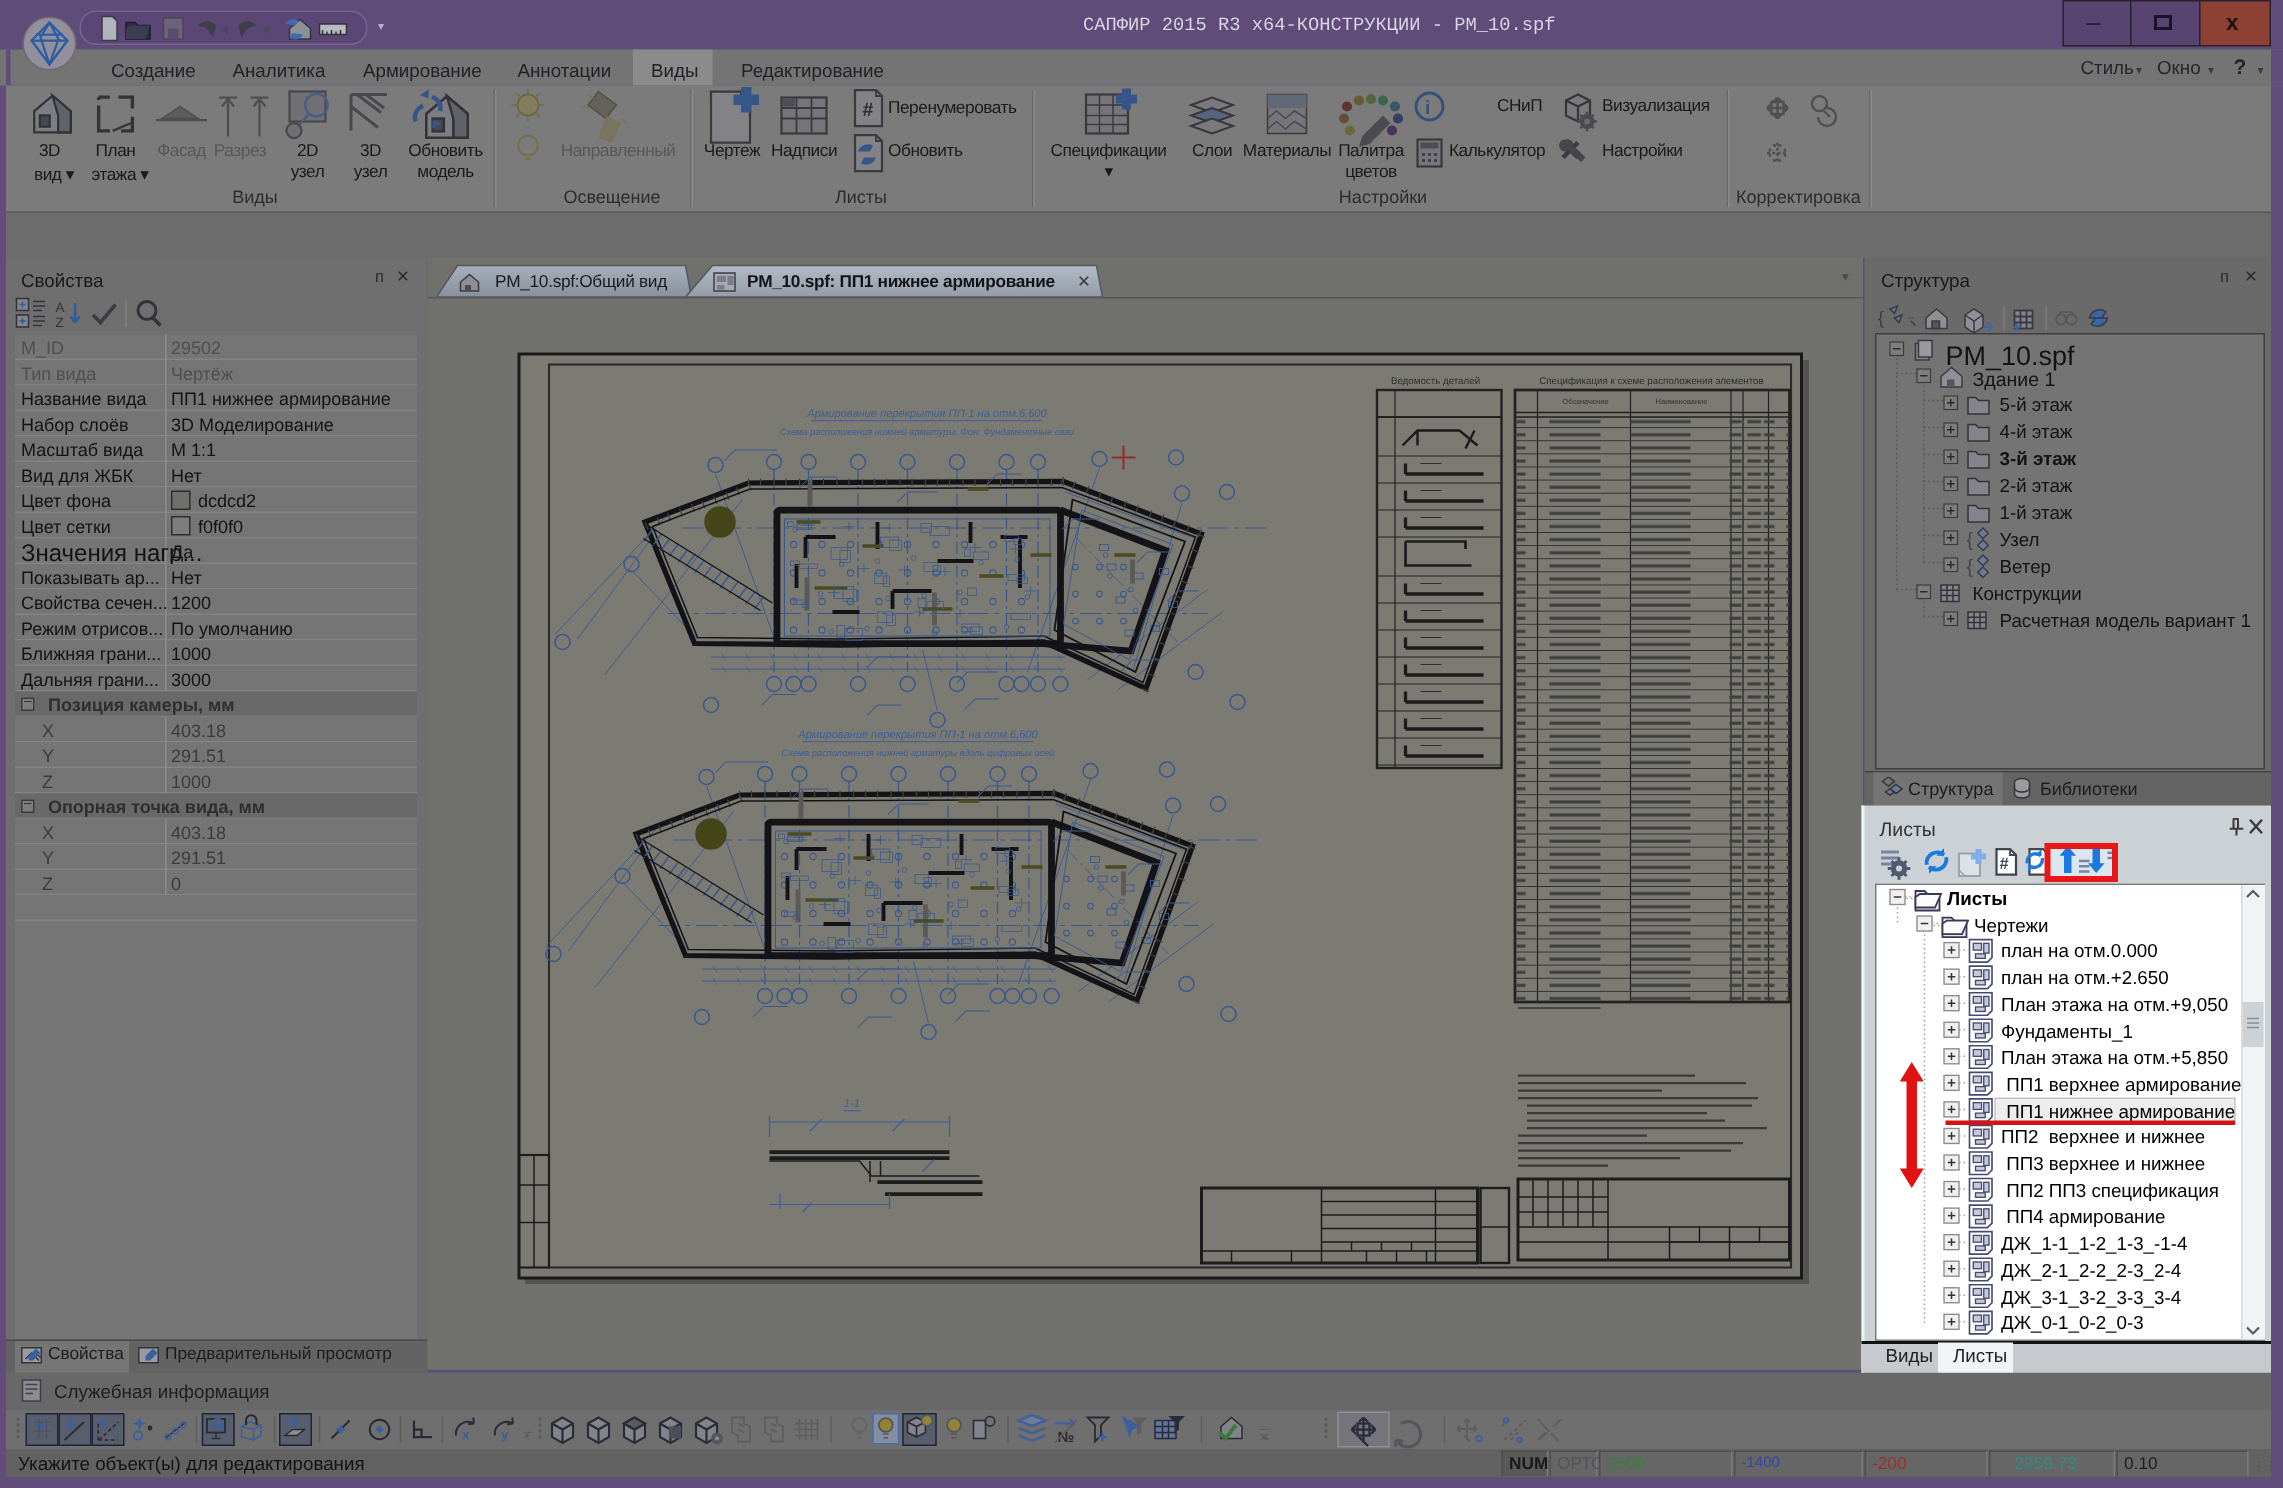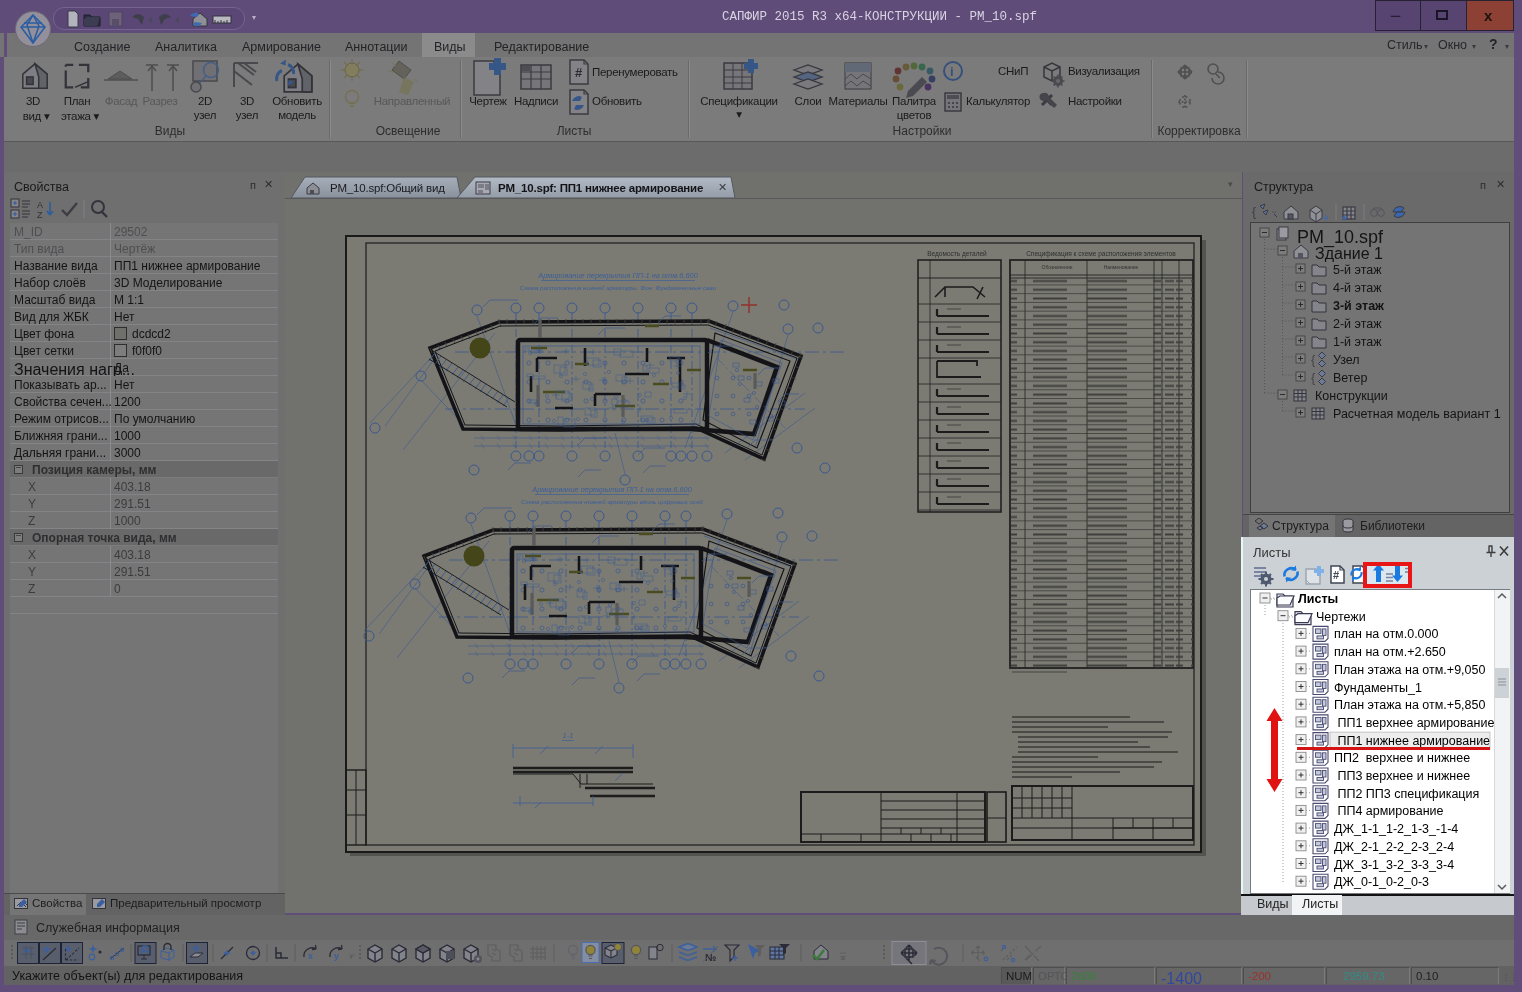--- a/index.html
+++ b/index.html
@@ -909,21 +909,21 @@
     </g>
 <rect x="46" y="186" width="9" height="9" fill="#7d7d7d" stroke="#3c3c3c" stroke-width="0.8"></rect>
 <path d="M48 190.5 h5" stroke="#2a2a2a"></path>
 <path d="M50.5 188 v5" stroke="#2a2a2a"></path>
 <g transform="translate(61,183)" stroke="#33333c" fill="none">
       <rect x="1" y="3" width="12" height="11" fill="#84848a"></rect>
       <path d="M1 6.5 h12 M1 10 h12 M5 3 v11 M9 3 v11"></path>
     </g>
 </svg>
 <div class="tx" style="left:1297px;top:227px;font-size:18px;color:#141414;font-weight:normal;">PM_10.spf</div>
-<div class="tx" style="left:1315px;top:245px;font-size:16px;color:#141414;font-weight:normal;">Здание 1</div>
+<div class="tx" style="left:1315px;top:245px;font-size:13px;color:#141414;font-weight:normal;">Здание 1</div>
 <div class="tx" style="left:1333px;top:263px;font-size:12.5px;color:#141414;font-weight:normal;">5-й этаж</div>
 <div class="tx" style="left:1333px;top:281px;font-size:12.5px;color:#141414;font-weight:normal;">4-й этаж</div>
 <div class="tx" style="left:1333px;top:299px;font-size:12.5px;color:#141414;font-weight:bold;text-align:center;">3-й этаж</div>
 <div class="tx" style="left:1333px;top:317px;font-size:12.5px;color:#141414;font-weight:normal;">2-й этаж</div>
 <div class="tx" style="left:1333px;top:335px;font-size:12.5px;color:#141414;font-weight:normal;">1-й этаж</div>
 <div class="tx" style="left:1333px;top:353px;font-size:12.5px;color:#141414;font-weight:normal;">Узел</div>
 <div class="tx" style="left:1333px;top:371px;font-size:12.5px;color:#141414;font-weight:normal;">Ветер</div>
 <div class="tx" style="left:1315px;top:389px;font-size:12.5px;color:#141414;font-weight:normal;">Конструкции</div>
 <div class="tx" style="left:1333px;top:407px;font-size:12.5px;color:#141414;font-weight:normal;">Расчетная модель вариант 1</div>
 <div class="abs" style="left:1243px;top:514px;width:271px;height:23px;background:#646464;border-top:1px solid #454545;"></div>
@@ -1192,27 +1192,27 @@
 <div class="abs" style="left:1363px;top:562px;width:49px;height:26px;border:4px solid #e81616;z-index:70;"></div>
 <div class="abs" style="left:1297px;top:747px;width:193px;height:3px;background:#d41414;z-index:70;"></div>
 <svg class="abs" style="left:1265px;top:708px;z-index:70;" width="19" height="84" viewBox="0 0 19 84">
     <path d="M9.5 0 L17.5 13 H13 V71 H17.5 L9.5 84 L1.5 71 H6 V13 H1.5 Z" fill="#e01212"></path>
   </svg>
 <div class="abs" style="left:4px;top:940px;width:1510px;height:26px;background:#6f6f6f;"></div>
 <div class="abs" style="left:4px;top:966px;width:1510px;height:19px;background:#626262;"></div>
 <div class="tx" style="left:12px;top:969px;font-size:12.5px;color:#141414;font-weight:normal;">Укажите объект(ы) для редактирования</div>
 <div class="abs" style="left:0px;top:985px;width:1522px;height:7px;background:#604d79;"></div>
 <div class="abs" style="left:1001px;top:967px;width:31px;height:17px;background:#595959;border-left:1px solid #4e4e4e;border-top:1px solid #4e4e4e;border-right:1px solid #7b7b7b;"></div>
-<div class="tx" style="left:1006px;top:970px;font-size:11.5px;color:#1a1a1a;font-weight:normal;">NUM</div>
+<div class="tx" style="left:1006px;top:970px;font-size:11.5px;color:#1a1a1a;font-weight:bold;">NUM</div>
 <div class="abs" style="left:1033px;top:967px;width:32px;height:17px;background:#666666;border-left:1px solid #4e4e4e;border-top:1px solid #4e4e4e;border-right:1px solid #7b7b7b;"></div>
 <div class="tx" style="left:1038px;top:970px;font-size:11.5px;color:#54545a;font-weight:normal;">ОРТО</div>
 <div class="abs" style="left:1066px;top:967px;width:89px;height:17px;background:#666666;border-left:1px solid #4e4e4e;border-top:1px solid #4e4e4e;border-right:1px solid #7b7b7b;"></div>
 <div class="tx" style="left:1071px;top:970px;font-size:11.5px;color:#37823a;font-weight:normal;">2600</div>
 <div class="abs" style="left:1156px;top:967px;width:86px;height:17px;background:#666666;border-left:1px solid #4e4e4e;border-top:1px solid #4e4e4e;border-right:1px solid #7b7b7b;"></div>
-<div class="tx" style="left:1161px;top:970px;font-size:16px;color:#32479e;font-weight:normal;">-1400</div>
+<div class="tx" style="left:1161px;top:970px;font-size:10px;color:#32479e;font-weight:normal;">-1400</div>
 <div class="abs" style="left:1243px;top:967px;width:82px;height:17px;background:#666666;border-left:1px solid #4e4e4e;border-top:1px solid #4e4e4e;border-right:1px solid #7b7b7b;"></div>
 <div class="tx" style="left:1248px;top:970px;font-size:11.5px;color:#9b322a;font-weight:normal;">-200</div>
 <div class="abs" style="left:1326px;top:967px;width:84px;height:17px;background:#666666;border-left:1px solid #4e4e4e;border-top:1px solid #4e4e4e;border-right:1px solid #7b7b7b;"></div>
 <div class="tx" style="left:1331px;top:970px;font-size:11.5px;color:#2f8e86;font-weight:normal;margin-left:12px;">2959.73</div>
 <div class="abs" style="left:1411px;top:967px;width:88px;height:17px;background:#666666;border-left:1px solid #4e4e4e;border-top:1px solid #4e4e4e;border-right:1px solid #7b7b7b;"></div>
 <div class="tx" style="left:1416px;top:970px;font-size:11.5px;color:#1f1f1f;font-weight:normal;">0.10</div>
 <div class="tx" style="left:1502px;top:973px;font-size:8px;color:#4a4a4a;font-weight:normal;">⋮⋮</div>
 <svg class="abs" style="left:0px;top:940px;" width="1522" height="26" viewBox="0 0 1522 26">
 <g font-family="Liberation Sans">
 <path d="M12 5 v16" stroke="#5b5b5b" stroke-width="2" stroke-dasharray="2 2"></path>

